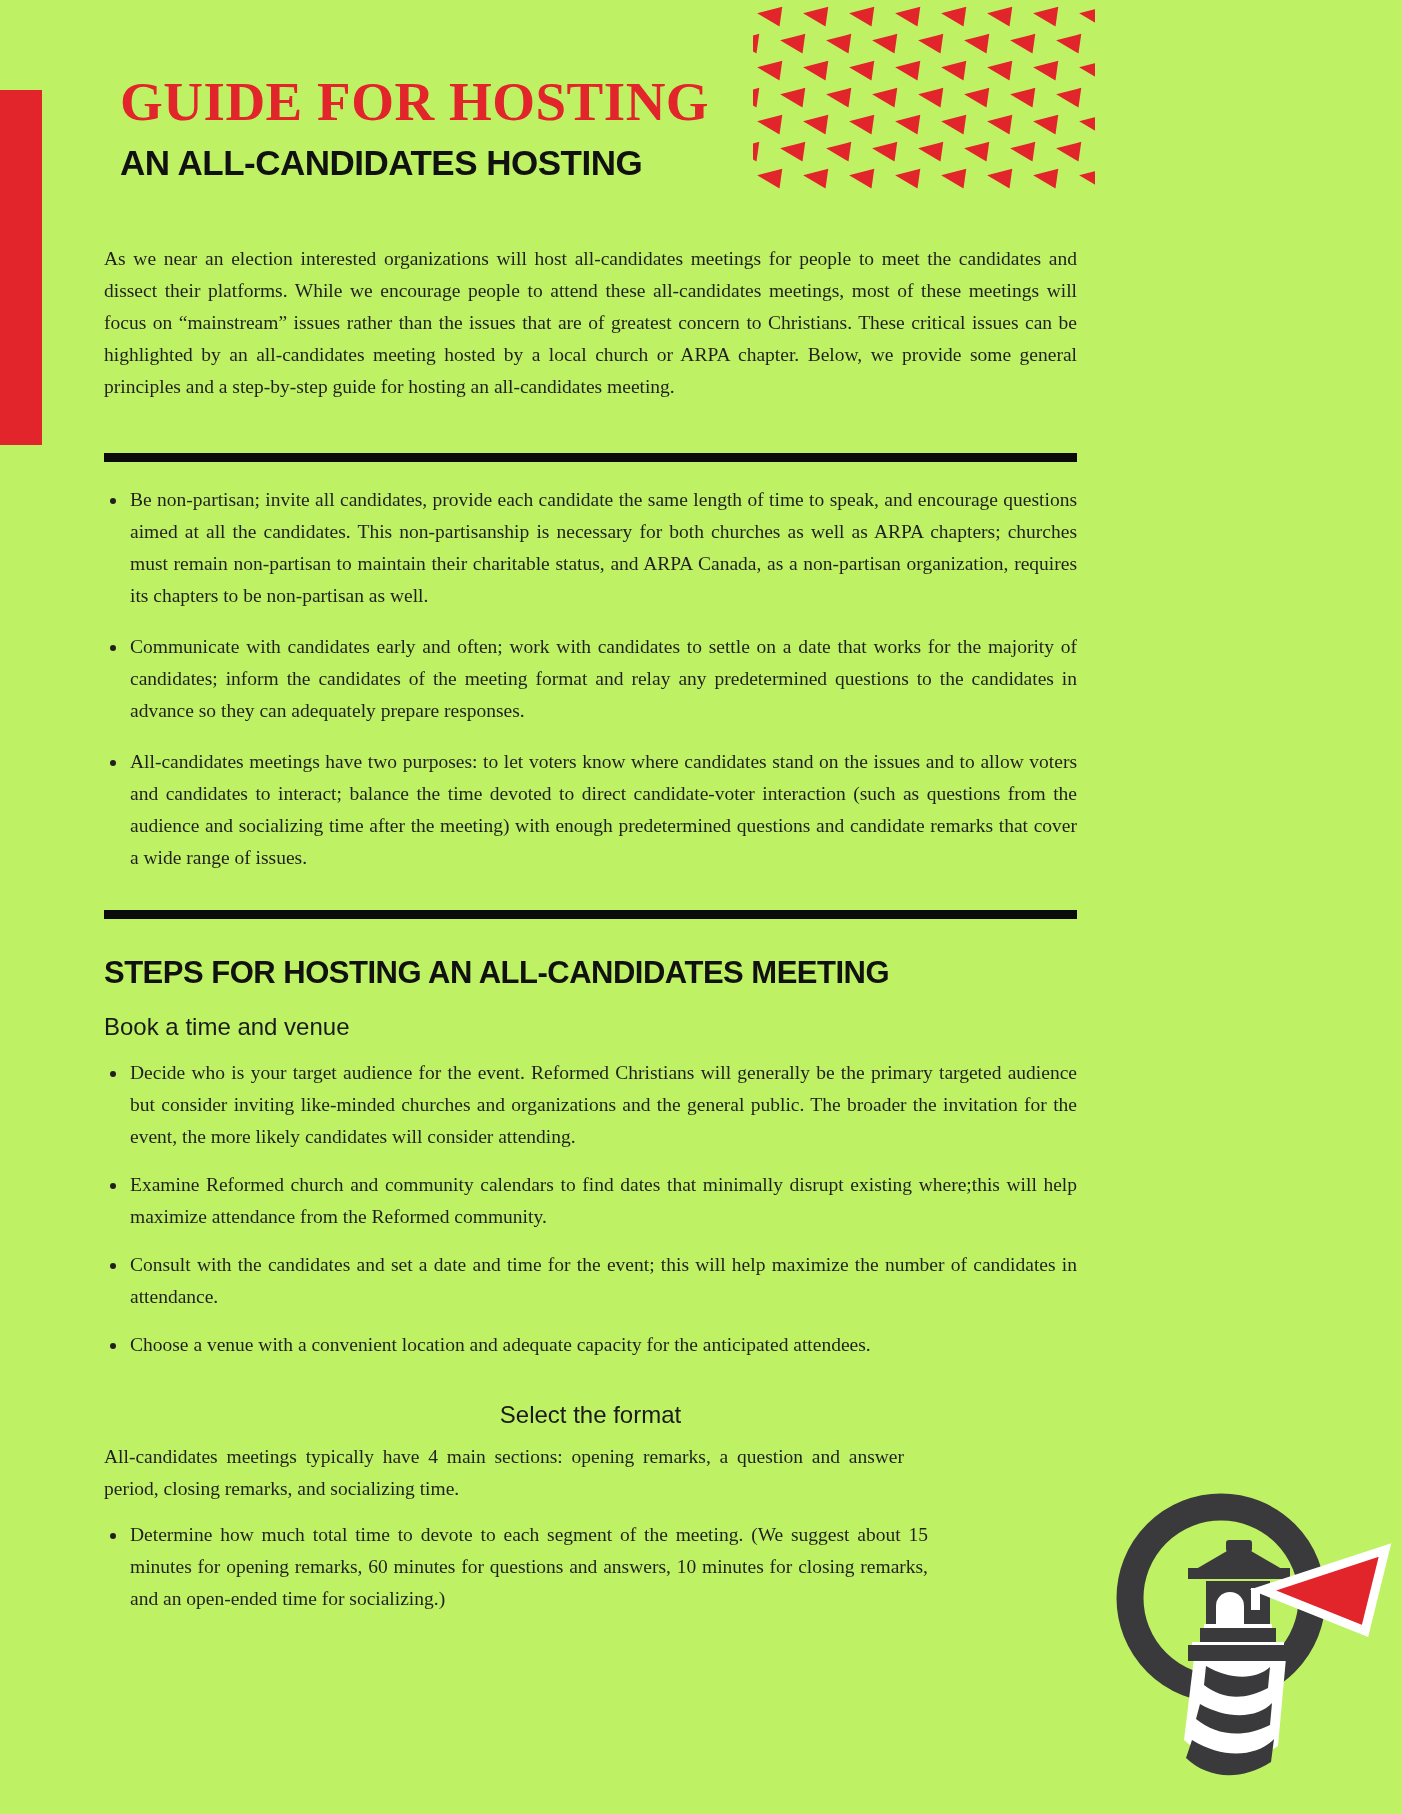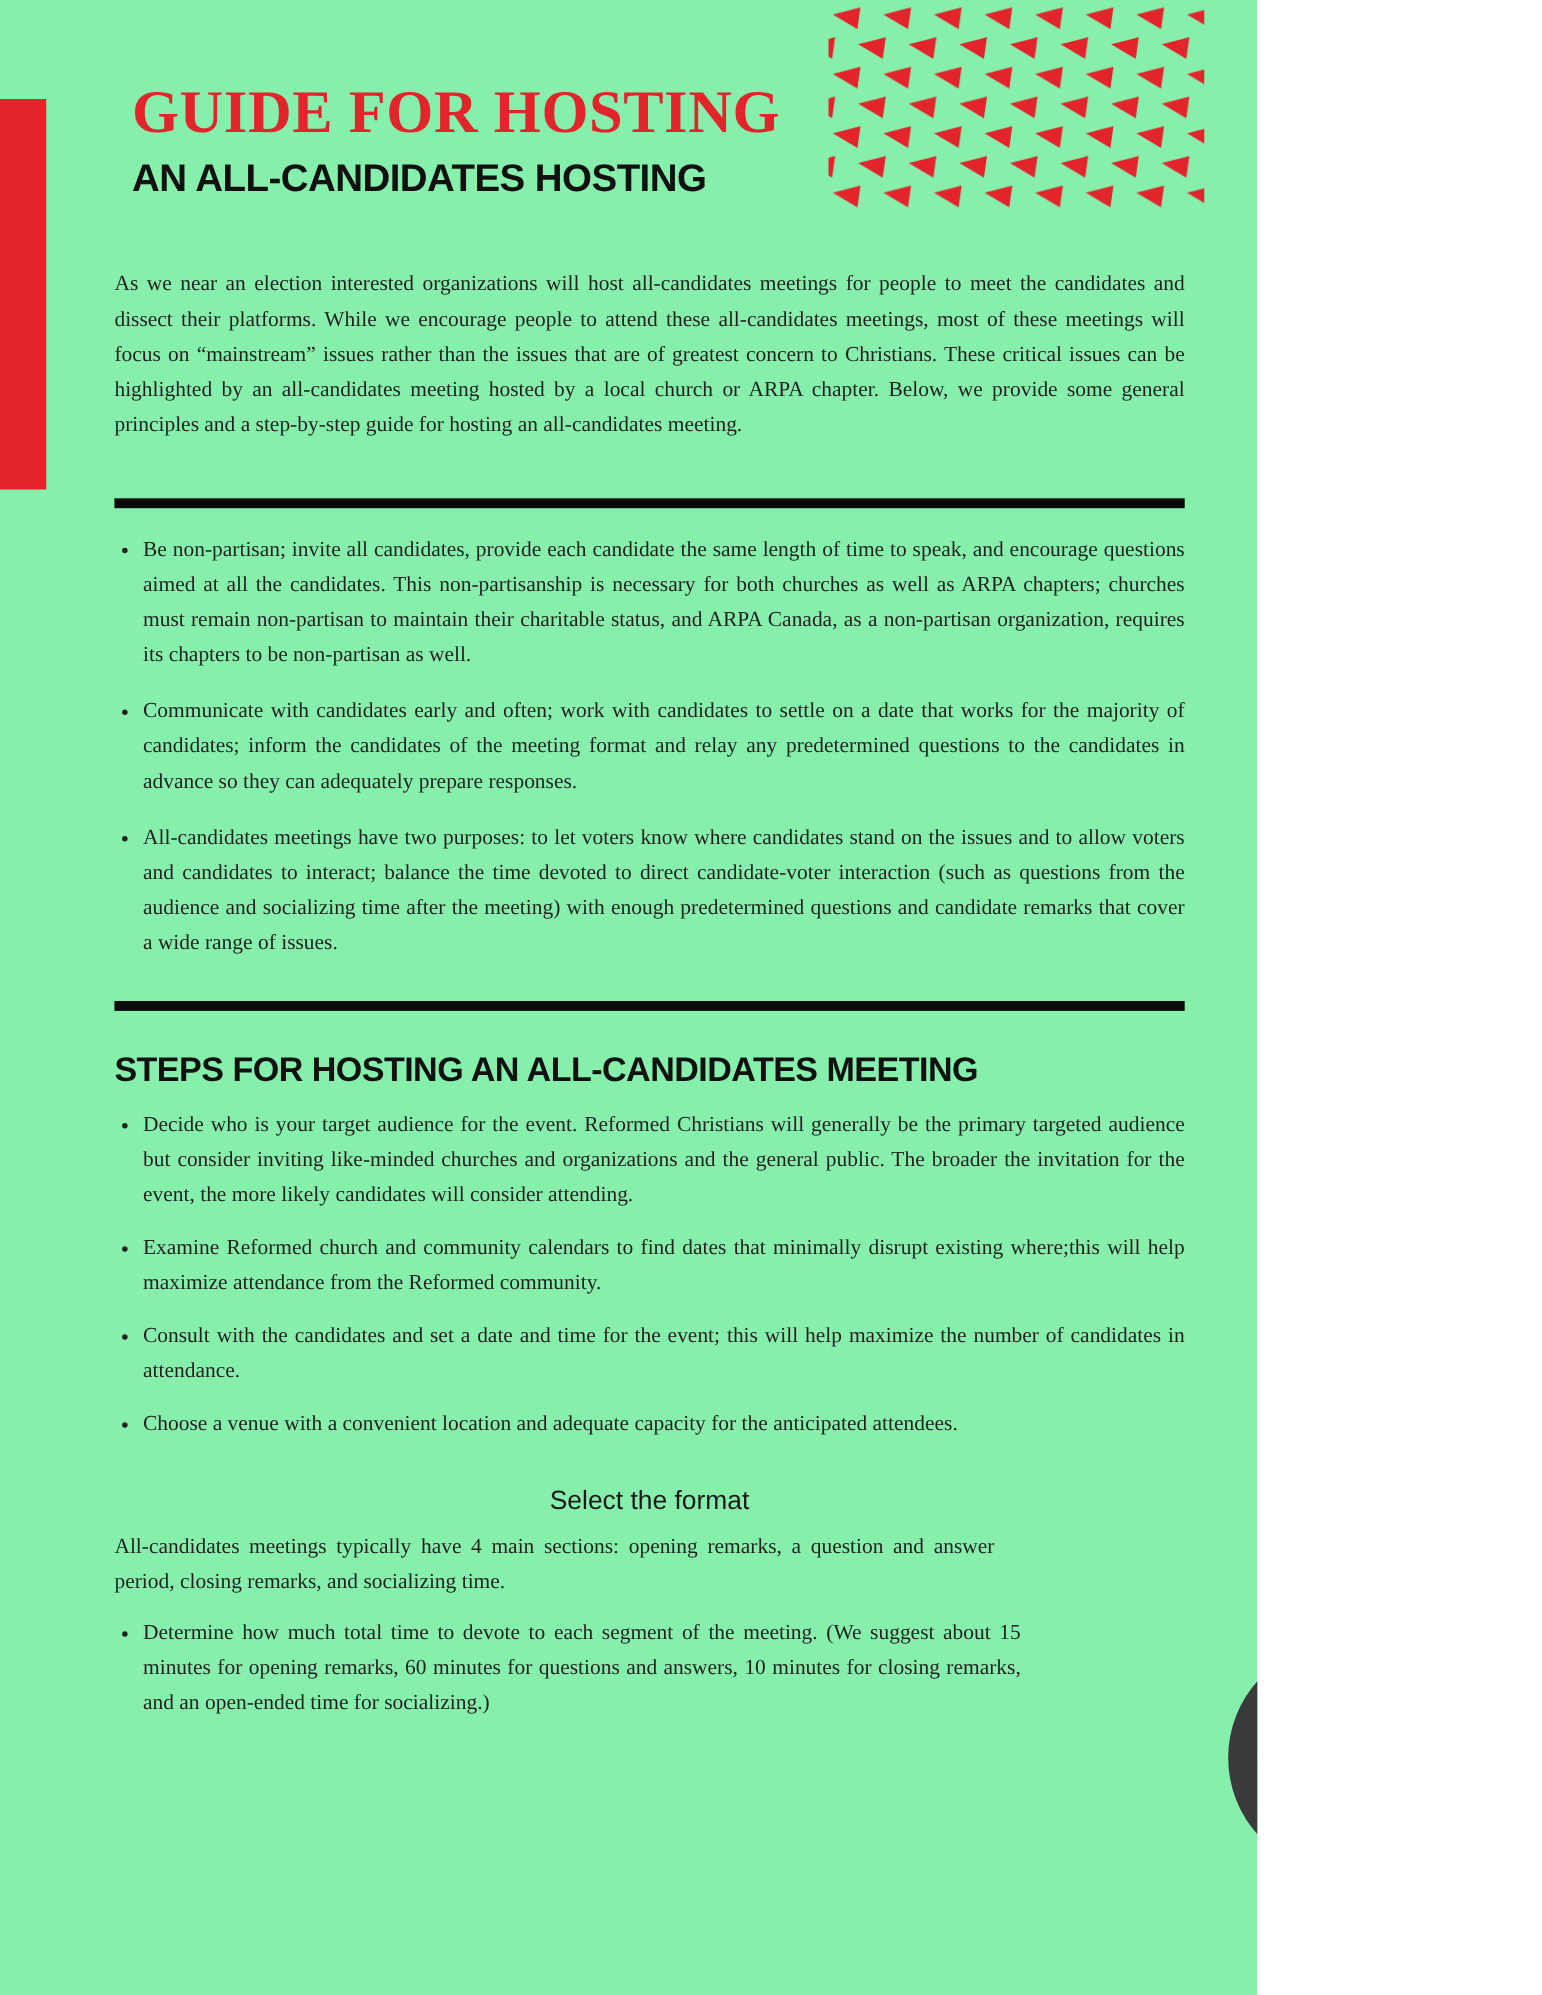--- a/index.html
+++ b/index.html
@@ -4,22 +4,22 @@
 <style>
   :root{
     --red:#e2242b;
     --charcoal:#3a3a3c;
     --ink:#221f1f;
     --heading-ink:#111111;
   }
   html,body{margin:0;padding:0;background:#ffffff;}
   .page{
     position:relative;
-    width:1143px;height:1814px;
-    background:#86efac;
+    width:1402px;height:1814px;
+    background:#bef264;
     overflow:hidden;
     font-family:"Liberation Serif",serif;
     color:var(--ink);
   }
   .accent-bar{
     position:absolute;left:0;top:90px;width:42px;height:355px;
     background:var(--red);
   }
   .header{position:absolute;left:120px;top:74px;}
   .title{
@@ -101,20 +101,21 @@
     <ul class="bullets">
       <li>Be non-partisan; invite all candidates, provide each candidate the same length of time to speak, and encourage questions aimed at all the candidates. This non-partisanship is necessary for both churches as well as ARPA chapters; churches must remain non-partisan to maintain their charitable status, and ARPA Canada, as a non-partisan organization, requires its chapters to be non-partisan as well.</li>
       <li>Communicate with candidates early and often; work with candidates to settle on a date that works for the majority of candidates; inform the candidates of the meeting format and relay any predetermined questions to the candidates in advance so they can adequately prepare responses.</li>
       <li>All-candidates meetings have two purposes: to let voters know where candidates stand on the issues and to allow voters and candidates to interact; balance the time devoted to direct candidate-voter interaction (such as questions from the audience and socializing time after the meeting) with enough predetermined questions and candidate remarks that cover a wide range of issues.</li>
     </ul>
 
     <div class="rule rule-2"></div>
 
     <h2 class="h2 h2-steps">STEPS FOR HOSTING AN ALL-CANDIDATES MEETING</h2>
 
+    <h3 class="h3 h3-book">Book a time and venue</h3>
 
     <ul class="bullets bullets-steps">
       <li>Decide who is your target audience for the event. Reformed Christians will generally be the primary targeted audience but consider inviting like-minded churches and organizations and the general public. The broader the invitation for the event, the more likely candidates will consider attending.</li>
       <li>Examine Reformed church and community calendars to find dates that minimally disrupt existing where;this will help maximize attendance from the Reformed community.</li>
       <li>Consult with the candidates and set a date and time for the event; this will help maximize the number of candidates in attendance.</li>
       <li>Choose a venue with a convenient location and adequate capacity for the anticipated attendees.</li>
     </ul>
 
     <h3 class="h3 h3-format">Select the format</h3>
 

